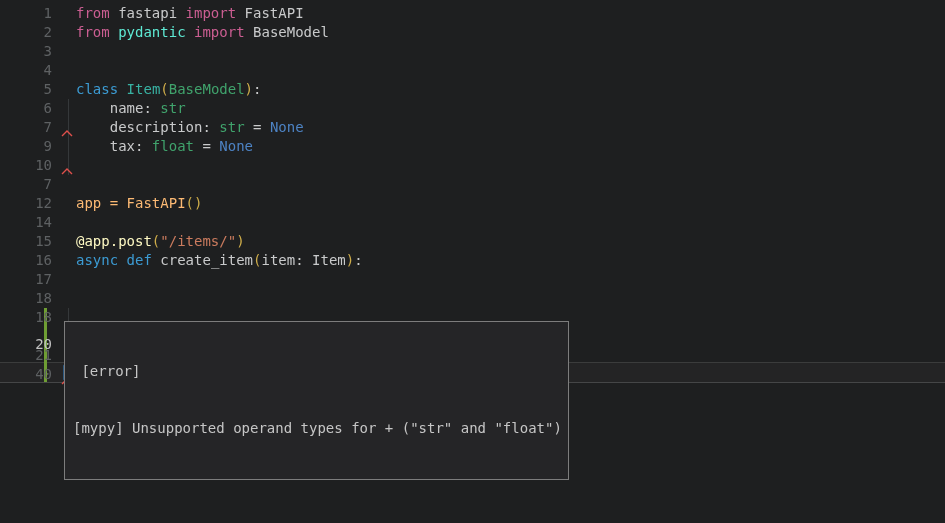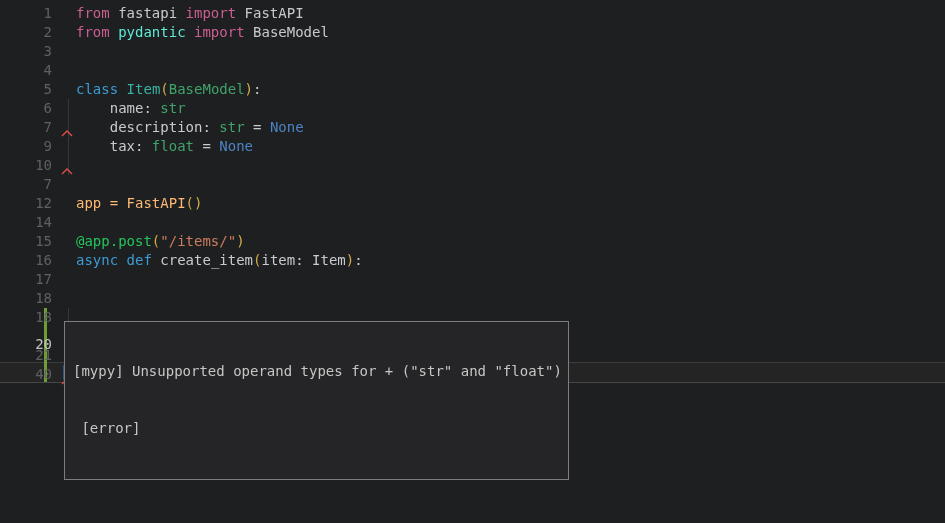--- a/index.html
+++ b/index.html
@@ -70,21 +70,21 @@
       <div class="line"><span class="ln">3</span><span class="code"></span></div>
       <div class="line"><span class="ln">4</span><span class="code"></span></div>
       <div class="line"><span class="ln">5</span><span class="code"><span style="color: rgb(60, 155, 211);">class</span><span style="color: rgb(201, 202, 203);"> </span><span style="color: rgb(56, 178, 163);">Item</span><span style="color: rgb(207, 173, 74);">(</span><span style="color: rgb(64, 163, 108);">BaseModel</span><span style="color: rgb(207, 173, 74);">)</span><span style="color: rgb(201, 202, 203);">:</span></span></div>
       <div class="line"><span class="ln">6</span><span class="code"><span style="color: rgb(201, 202, 203);">    name: </span><span style="color: rgb(64, 163, 108);">str</span></span></div>
       <div class="line"><span class="ln">7</span><span class="code"><span style="color: rgb(201, 202, 203);">    description: </span><span style="color: rgb(64, 163, 108);">str</span><span style="color: rgb(201, 202, 203);"> = </span><span style="color: rgb(77, 131, 196);">None</span></span></div>
       <div class="line"><span class="ln">9</span><span class="code"><span style="color: rgb(201, 202, 203);">    tax: </span><span style="color: rgb(64, 163, 108);">float</span><span style="color: rgb(201, 202, 203);"> = </span><span style="color: rgb(77, 131, 196);">None</span></span></div>
       <div class="line"><span class="ln">10</span><span class="code"></span></div>
       <div class="line"><span class="ln">7</span><span class="code"></span></div>
       <div class="line"><span class="ln">12</span><span class="code"><span style="color: #fdba74;">app = FastAPI</span><span style="color: rgb(207, 173, 74);">()</span></span></div>
       <div class="line"><span class="ln">14</span><span class="code"></span></div>
-      <div class="line"><span class="ln">15</span><span class="code"><span style="color: #22c55e;">@app.post</span><span style="color: rgb(207, 173, 74);">(</span><span style="color: rgb(203, 123, 94);">"/items/"</span><span style="color: rgb(207, 173, 74);">)</span></span></div>
+      <div class="line"><span class="ln">15</span><span class="code"><span style="color: #fef9c3;">@app.post</span><span style="color: rgb(207, 173, 74);">(</span><span style="color: rgb(203, 123, 94);">"/items/"</span><span style="color: rgb(207, 173, 74);">)</span></span></div>
       <div class="line"><span class="ln">16</span><span class="code"><span style="color: rgb(60, 155, 211);">async</span><span style="color: rgb(201, 202, 203);"> </span><span style="color: rgb(60, 155, 211);">def</span><span style="color: rgb(201, 202, 203);"> create_item</span><span style="color: rgb(207, 173, 74);">(</span><span style="color: rgb(201, 202, 203);">item: Item</span><span style="color: rgb(207, 173, 74);">)</span><span style="color: rgb(201, 202, 203);">:</span></span></div>
       <div class="line"><span class="ln">17</span><span class="code"></span></div>
       <div class="line"><span class="ln">18</span><span class="code"></span></div>
       <div class="line"><span class="ln">18</span><span class="code"></span></div>
       <div class="line active"><span class="ln">20</span><span class="code"><span style="color: rgb(201, 202, 203);">    item.name + item.price</span></span></div>
       <div class="line"><span class="ln">21</span><span class="code"><span style="color: rgb(201, 202, 203);">    </span><span style="color: rgb(203, 94, 146);">return</span><span style="color: rgb(201, 202, 203);"> item</span></span></div>
       <div class="line"><span class="ln">40</span><span class="code"></span></div>
     </div>
 
   <div id="error-block"></div>
@@ -99,17 +99,17 @@
         <polyline points="1,7 6,2 11,7" fill="none" stroke="#e0504b" stroke-width="1.4"></polyline>
       </svg>
   </div>
   <div id="caret-line20" class="error-caret">
     <svg width="14" height="9" viewBox="0 0 14 9">
         <polyline points="1,7 6,2 11,7" fill="none" stroke="#e0504b" stroke-width="1.4"></polyline>
       </svg>
   </div>
 
   <div id="diagnostic-tooltip">
+    <div class="tip-line"> [error]</div>
     <div class="tip-line">[mypy] Unsupported operand types for + ("str" and "float")</div>
-    <div class="tip-line"> [error]</div>
   </div>
 
 </div>
 
 </body></html>

